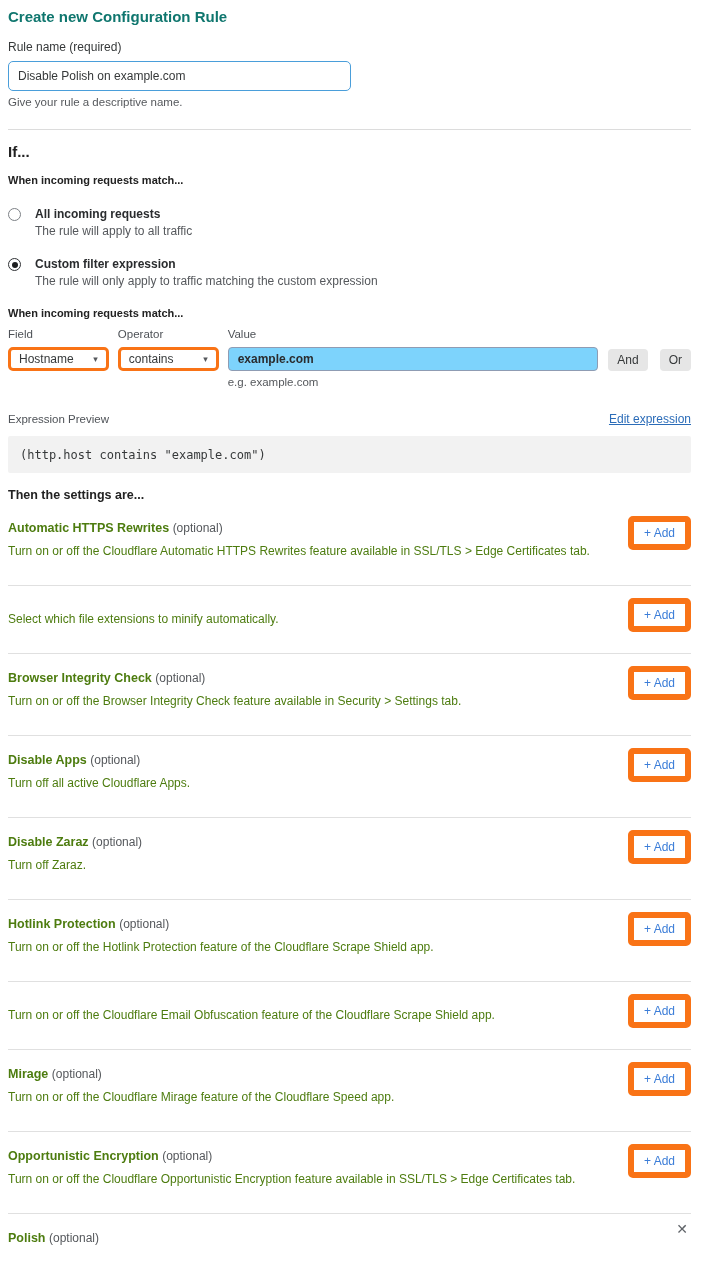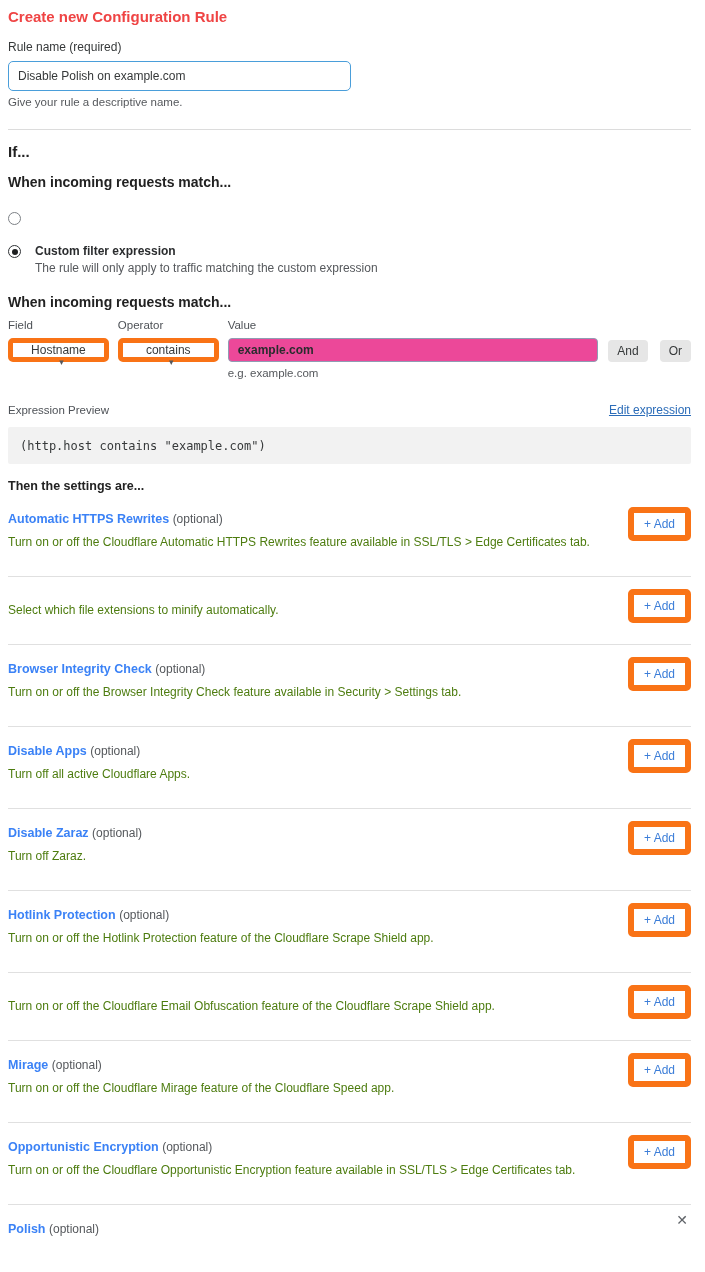--- a/index.html
+++ b/index.html
@@ -4,35 +4,35 @@
 <style>
   * { margin: 0; padding: 0; box-sizing: border-box; }
   html, body { background: #fff; }
   body {
     width: 705px; height: 1272px; overflow: hidden;
     font-family: "Liberation Sans", "DejaVu Sans", sans-serif;
     font-size: 12px; color: #36393a;
   }
   .page { padding: 8px 14px 0 8px; }
 
-  .page-title { font-size: 15px; font-weight: bold; color: #ef4444; }
+  .page-title { font-size: 15px; font-weight: bold; color: #0f766e; }
 
   .field-label { margin-top: 15px; font-size: 12px; color: #36393a; }
   .rule-name-input {
     margin-top: 7px; width: 343px; height: 30px;
     border: 1px solid #4a9eda; border-radius: 5px;
     padding: 0 9px; font-size: 12px; color: #36393a;
     font-family: inherit; outline: none; background: #fff; display: block;
   }
   .help-text { margin-top: 5px; font-size: 11.5px; color: #55585c; }
 
   .divider { border: none; border-top: 1px solid #dcdcdc; margin-top: 21px; }
 
   .if-heading { margin-top: 13px; font-size: 15px; font-weight: bold; color: #222; }
-  .match-heading { margin-top: 14px; font-size: 14px; font-weight: bold; color: #222; }
+  .match-heading { margin-top: 14px; font-size: 11px; font-weight: bold; color: #222; }
 
   .radio-group { margin-top: 21px; }
   .radio-option { display: flex; gap: 14px; margin-bottom: 19px; cursor: pointer; }
   .radio-circle {
     width: 13px; height: 13px; border-radius: 50%;
     border: 1px solid #7d8186; background: #fff; flex: 0 0 auto; margin-top: 1px;
     position: relative;
   }
   .radio-option.checked .radio-circle { border-color: #303336; }
   .radio-option.checked .radio-circle::after {
@@ -43,28 +43,28 @@
   .radio-label { font-weight: bold; font-size: 12px; color: #2a2c2e; }
   .radio-desc { font-size: 12px; color: #55585c; }
 
   .builder { margin-top: 9px; }
   .builder-row { display: flex; align-items: flex-start; }
   .builder-col-field { width: 105px; margin-right: 9px; }
   .builder-col-operator { width: 105px; margin-right: 9px; }
   .builder-col-value { width: 386px; }
   .builder-label { font-size: 11.5px; color: #4e5257; margin-bottom: 7px; }
   .select-box {
-    height: 24px; border: 5px solid #f97316; border-radius: 5px; background: #fff;
+    height: 24px; border: 3px solid #f97316; border-radius: 5px; background: #fff;
     display: flex; align-items: center; justify-content: space-between;
-    padding: 0 8px; font-size: 12px; color: #36393a; cursor: pointer; flex-direction: column;
+    padding: 0 8px; font-size: 12px; color: #36393a; cursor: pointer;
   }
   .select-caret { font-size: 9px; color: #55585c; margin-left: 6px; }
   .value-input {
     width: 100%; height: 24px; border: 1px solid #8f9cb3; border-radius: 4px;
-    background: #ec4899; padding: 0 9px; font-size: 12px; font-weight: bold;
+    background: #7dd3fc; padding: 0 9px; font-size: 12px; font-weight: bold;
     color: #2a2c2e; font-family: inherit; outline: none; display: block;
   }
   .andor { display: flex; gap: 12px; margin-left: 10px; margin-top: 21px; }
   .andor-btn {
     border: none; background: #e6e6e6; border-radius: 4px; height: 22px;
     padding: 0 9px; font-size: 12px; color: #36393a; font-family: inherit; cursor: pointer;
   }
 
   .preview-row { margin-top: 24px; display: flex; justify-content: space-between; align-items: center; }
   .preview-label { font-size: 11.5px; color: #4e5257; }
@@ -73,21 +73,21 @@
     margin-top: 10px; background: #f2f2f2; border-radius: 2px;
     padding: 12px 12px; font-family: "DejaVu Sans Mono", "Liberation Mono", monospace;
     font-size: 12px; color: #36393a; height: 37px;
   }
 
   .then-heading { margin-top: 15px; font-size: 12.5px; font-weight: bold; color: #222; }
 
   .settings-list { margin-top: 2px; }
   .setting-section { position: relative; padding: 17px 0 27px 0; border-bottom: 1px solid #e0e0e0; }
   .setting-title-row { font-size: 12.5px; }
-  .setting-title { font-weight: bold; color: #3b82f6; }
+  .setting-title { font-weight: bold; color: #4d7c0f; }
   .setting-optional { color: #55585c; font-size: 12px; }
   .setting-desc { margin-top: 9px; font-size: 12px; color: #4d7c0f; }
   .add-btn {
     position: absolute; top: 12px; right: 0;
     background: #fff; border: 6px solid #f97316; border-radius: 5px;
     color: #3b7dd8; font-size: 12px; font-family: inherit;
     padding: 4px 10px; cursor: pointer;
   }
 
   .polish-section { position: relative; padding: 17px 0 0 0; }
@@ -108,20 +108,24 @@
   <div class="help-text">Give your rule a descriptive name.</div>
 
   <hr class="divider">
 
   <div class="if-heading">If...</div>
   <div class="match-heading">When incoming requests match...</div>
 
   <div class="radio-group">
     <div class="radio-option">
       <span class="radio-circle"></span>
+      <span class="radio-texts">
+        <span class="radio-label">All incoming requests</span>
+        <span class="radio-desc">The rule will apply to all traffic</span>
+      </span>
     </div>
     <div class="radio-option checked">
       <span class="radio-circle"></span>
       <span class="radio-texts">
         <span class="radio-label">Custom filter expression</span>
         <span class="radio-desc">The rule will only apply to traffic matching the custom expression</span>
       </span>
     </div>
   </div>
 

